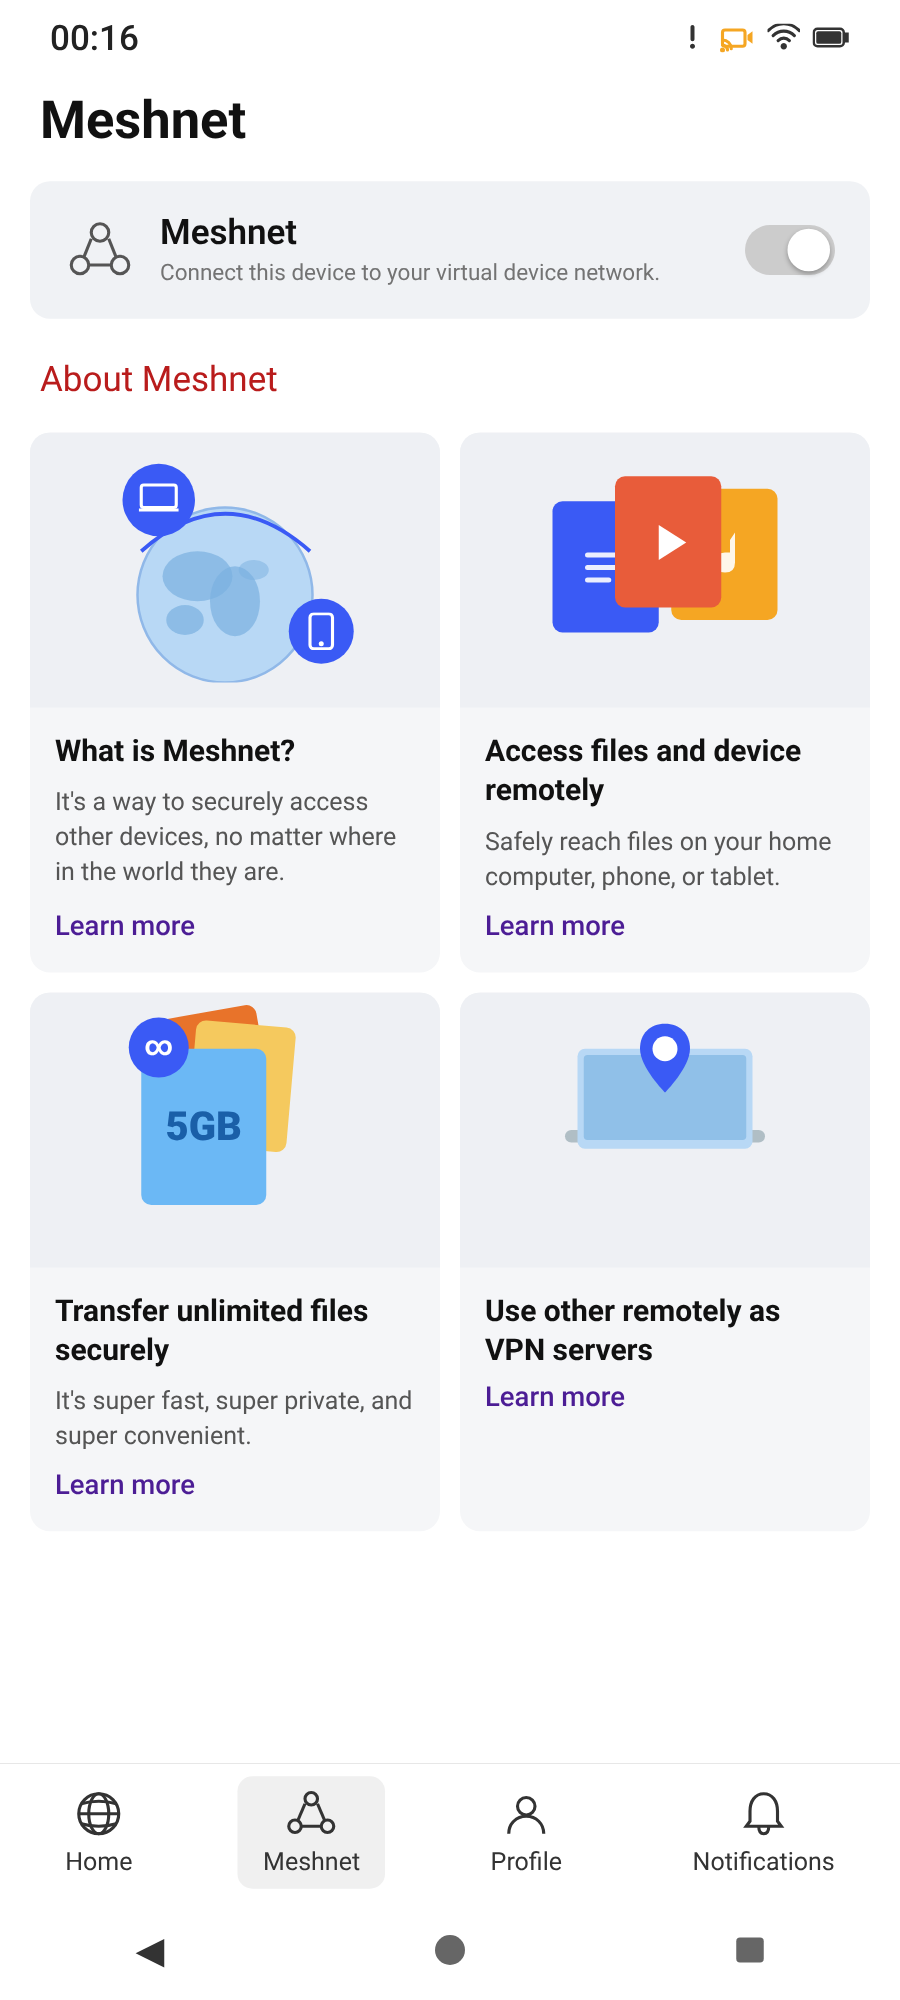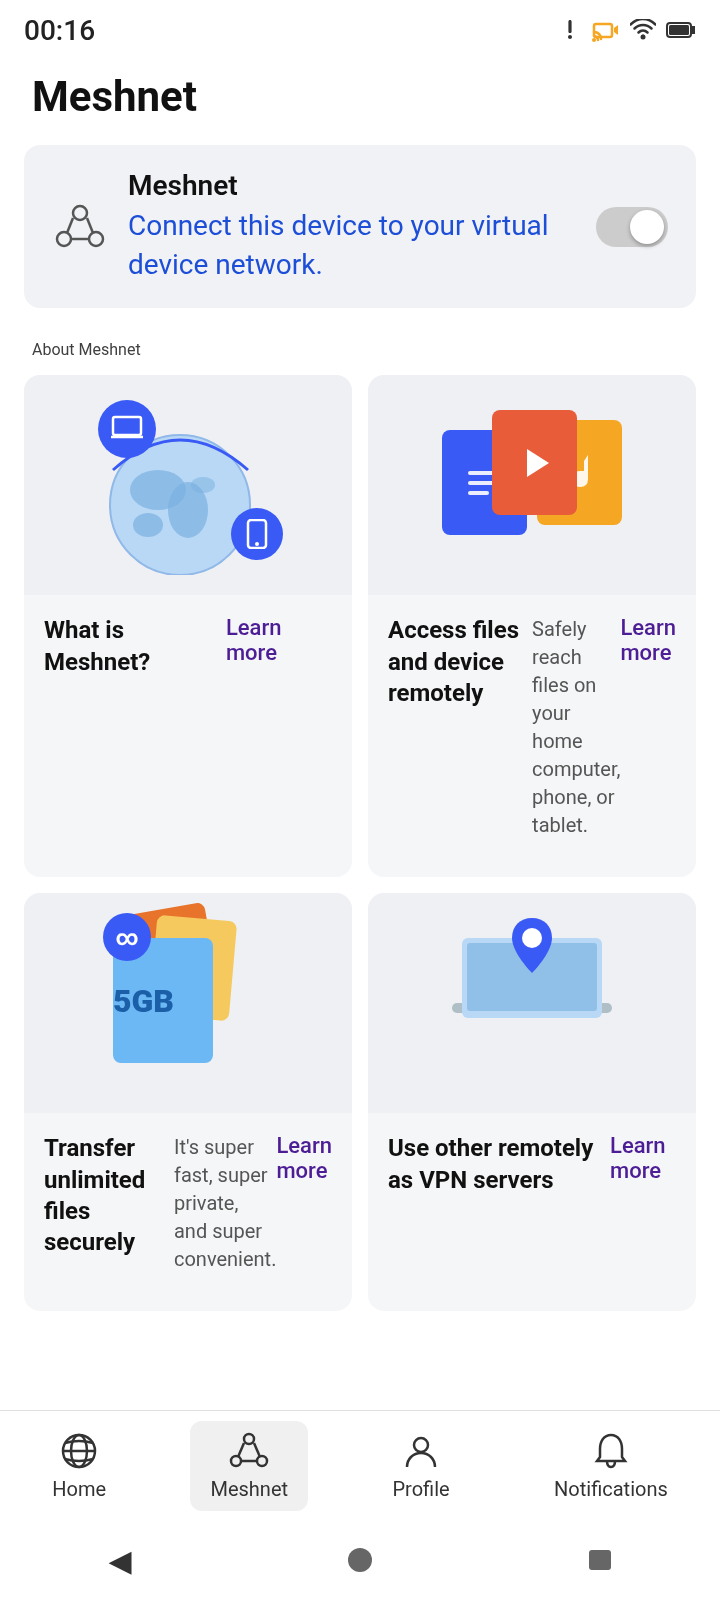--- a/index.html
+++ b/index.html
@@ -11,21 +11,21 @@
       min-height: 1600px;
       position: relative;
       overflow-x: hidden;
     }
 
     
     .status-bar {
       display: flex;
       justify-content: space-between;
       align-items: center;
-      padding: 12px 24px 8px;
+      padding: 12px 40px 8px;
       height: 56px;
     }
     .status-time {
       font-size: 28px;
       font-weight: 500;
       color: #222;
     }
     .status-icons {
       display: flex;
       align-items: center;
@@ -63,22 +63,22 @@
     .toggle-content {
       flex: 1;
     }
     .toggle-title {
       font-size: 28px;
       font-weight: 600;
       color: #111;
       margin-bottom: 4px;
     }
     .toggle-desc {
-      font-size: 28px;
-      color: #1d4ed8;
+      font-size: 18px;
+      color: #737373;
       line-height: 1.4;
     }
     .toggle-switch {
       width: 72px;
       height: 40px;
       background: #ccc;
       border-radius: 20px;
       position: relative;
       flex-shrink: 0;
       cursor: pointer;
@@ -90,23 +90,23 @@
       height: 34px;
       background: white;
       border-radius: 50%;
       top: 3px;
       right: 4px;
       box-shadow: 0 2px 4px rgba(0,0,0,0.3);
     }
 
     
     .section-label {
-      font-size: 16px;
-      color: #404040;
-      padding: 0 32px 16px;
+      font-size: 28px;
+      color: #b91c1c;
+      padding: 0 32px 26px;
     }
 
     
     .cards-grid {
       display: grid;
       grid-template-columns: 1fr 1fr;
       gap: 16px;
       padding: 0 24px 24px;
     }
     .feature-card {
@@ -122,21 +122,21 @@
       align-items: center;
       justify-content: center;
       background: #eef0f4;
       overflow: hidden;
       position: relative;
     }
     .card-content {
       padding: 20px 20px 24px;
       flex: 1;
       display: flex;
-      flex-direction: row;
+      flex-direction: column;
     }
     .card-title {
       font-size: 24px;
       font-weight: 700;
       color: #111;
       margin-bottom: 10px;
       line-height: 1.3;
     }
     .card-desc {
       font-size: 20px;
@@ -260,21 +260,21 @@
     .file-yellow { background: #f5a623; left: 95px; top: 20px; }
 
     
     .transfer-illustration {
       position: relative;
       width: 190px;
       height: 190px;
     }
     .doc-back { position: absolute; left: 40px; top: 0; width: 80px; height: 100px; background: #e8732a; border-radius: 8px; transform: rotate(-10deg); }
     .doc-mid  { position: absolute; left: 60px; top: 10px; width: 80px; height: 100px; background: #f5c95e; border-radius: 8px; transform: rotate(5deg); }
-    .doc-front{ position: absolute; left: 20px; top: 30px; width: 100px; height: 125px; background: #6bb8f5; border-radius: 8px; display: flex; justify-content: center; flex-direction: column; }
+    .doc-front{ position: absolute; left: 20px; top: 30px; width: 100px; height: 125px; background: #6bb8f5; border-radius: 8px; display: flex; align-items: center; justify-content: center; flex-direction: column; }
     .infinity-badge {
       position: absolute;
       top: 5px;
       left: 10px;
       width: 48px;
       height: 48px;
       background: #3a5af5;
       border-radius: 50%;
       display: flex;
       align-items: center;
@@ -379,20 +379,21 @@
         <div class="phone-bubble">
           <svg width="22" height="30" viewBox="0 0 22 30" fill="white">
             <rect x="2" y="1" width="18" height="28" rx="3" stroke="white" stroke-width="2.5" fill="none"></rect>
             <circle cx="11" cy="25" r="2" fill="white"></circle>
           </svg>
         </div>
       </div>
     </div>
     <div class="card-content">
       <div class="card-title">What is Meshnet?</div>
+      <div class="card-desc">It's a way to securely access other devices, no matter where in the world they are.</div>
       <a class="card-link">Learn more</a>
     </div>
   </div>
 
   <div class="feature-card">
     <div class="card-image">
       <div class="files-illustration">
 
         <div class="file-doc file-blue">
           <svg width="40" height="36" viewBox="0 0 40 36" fill="white" opacity="0.9">

